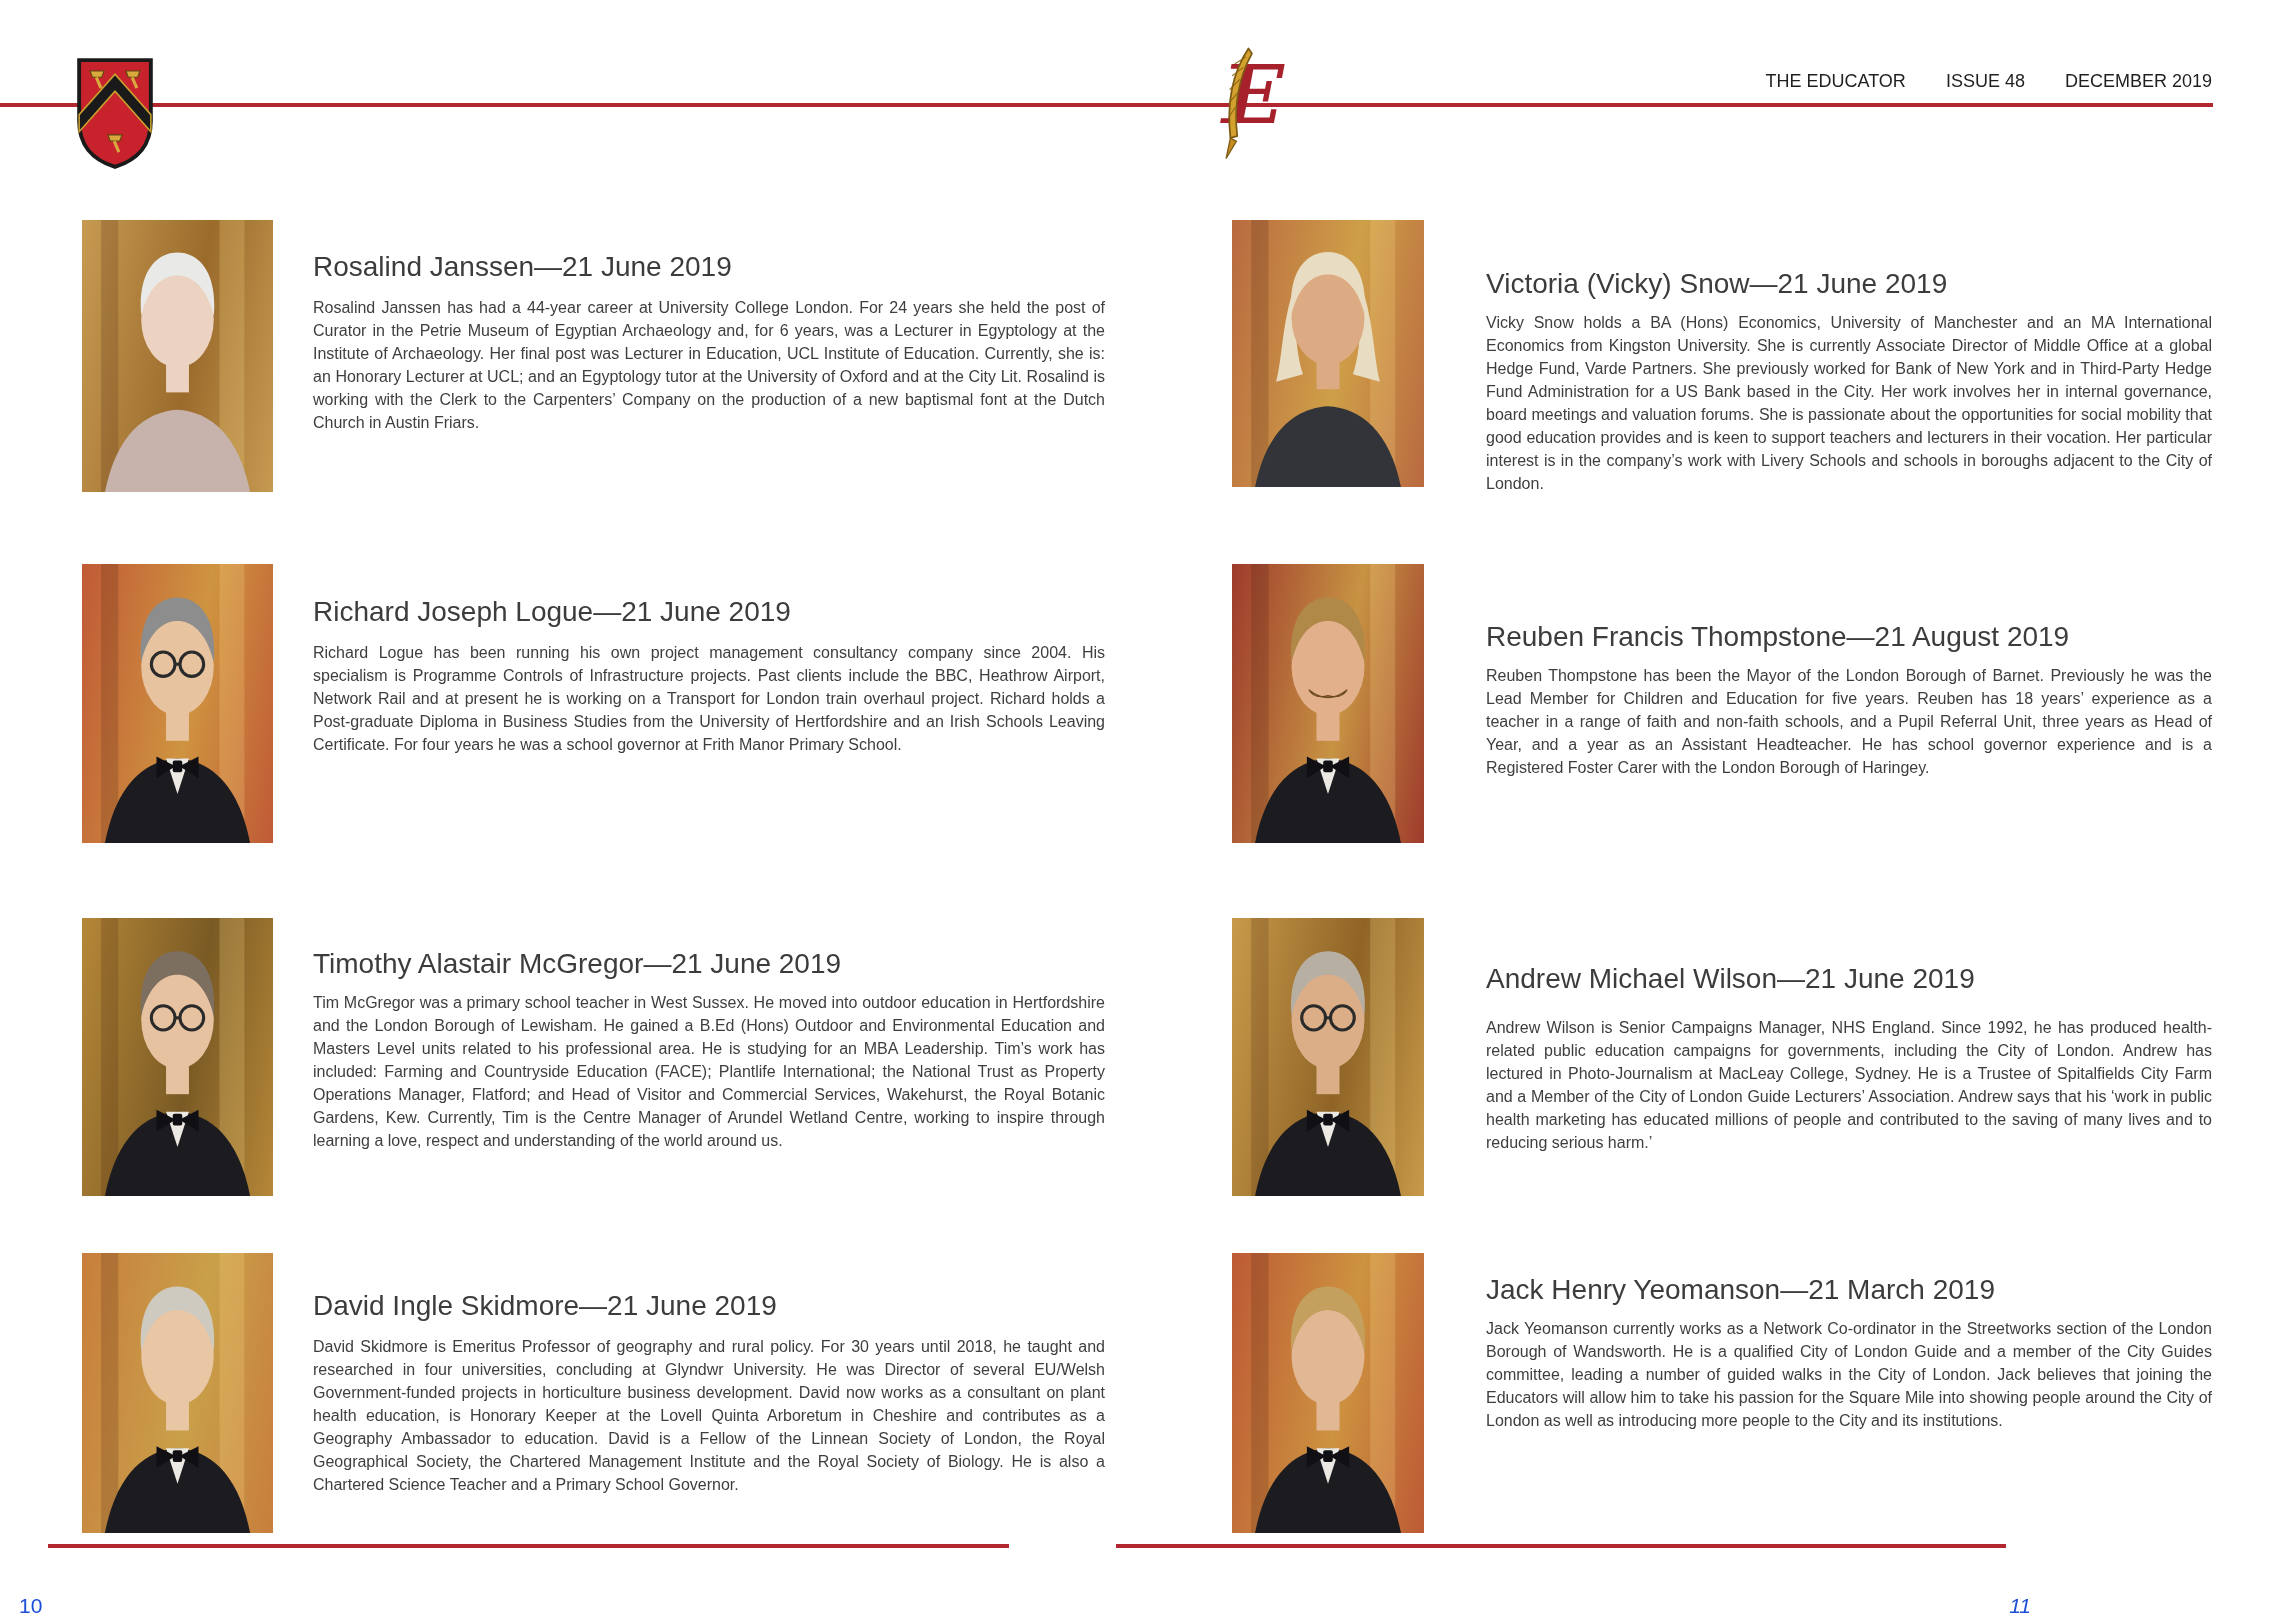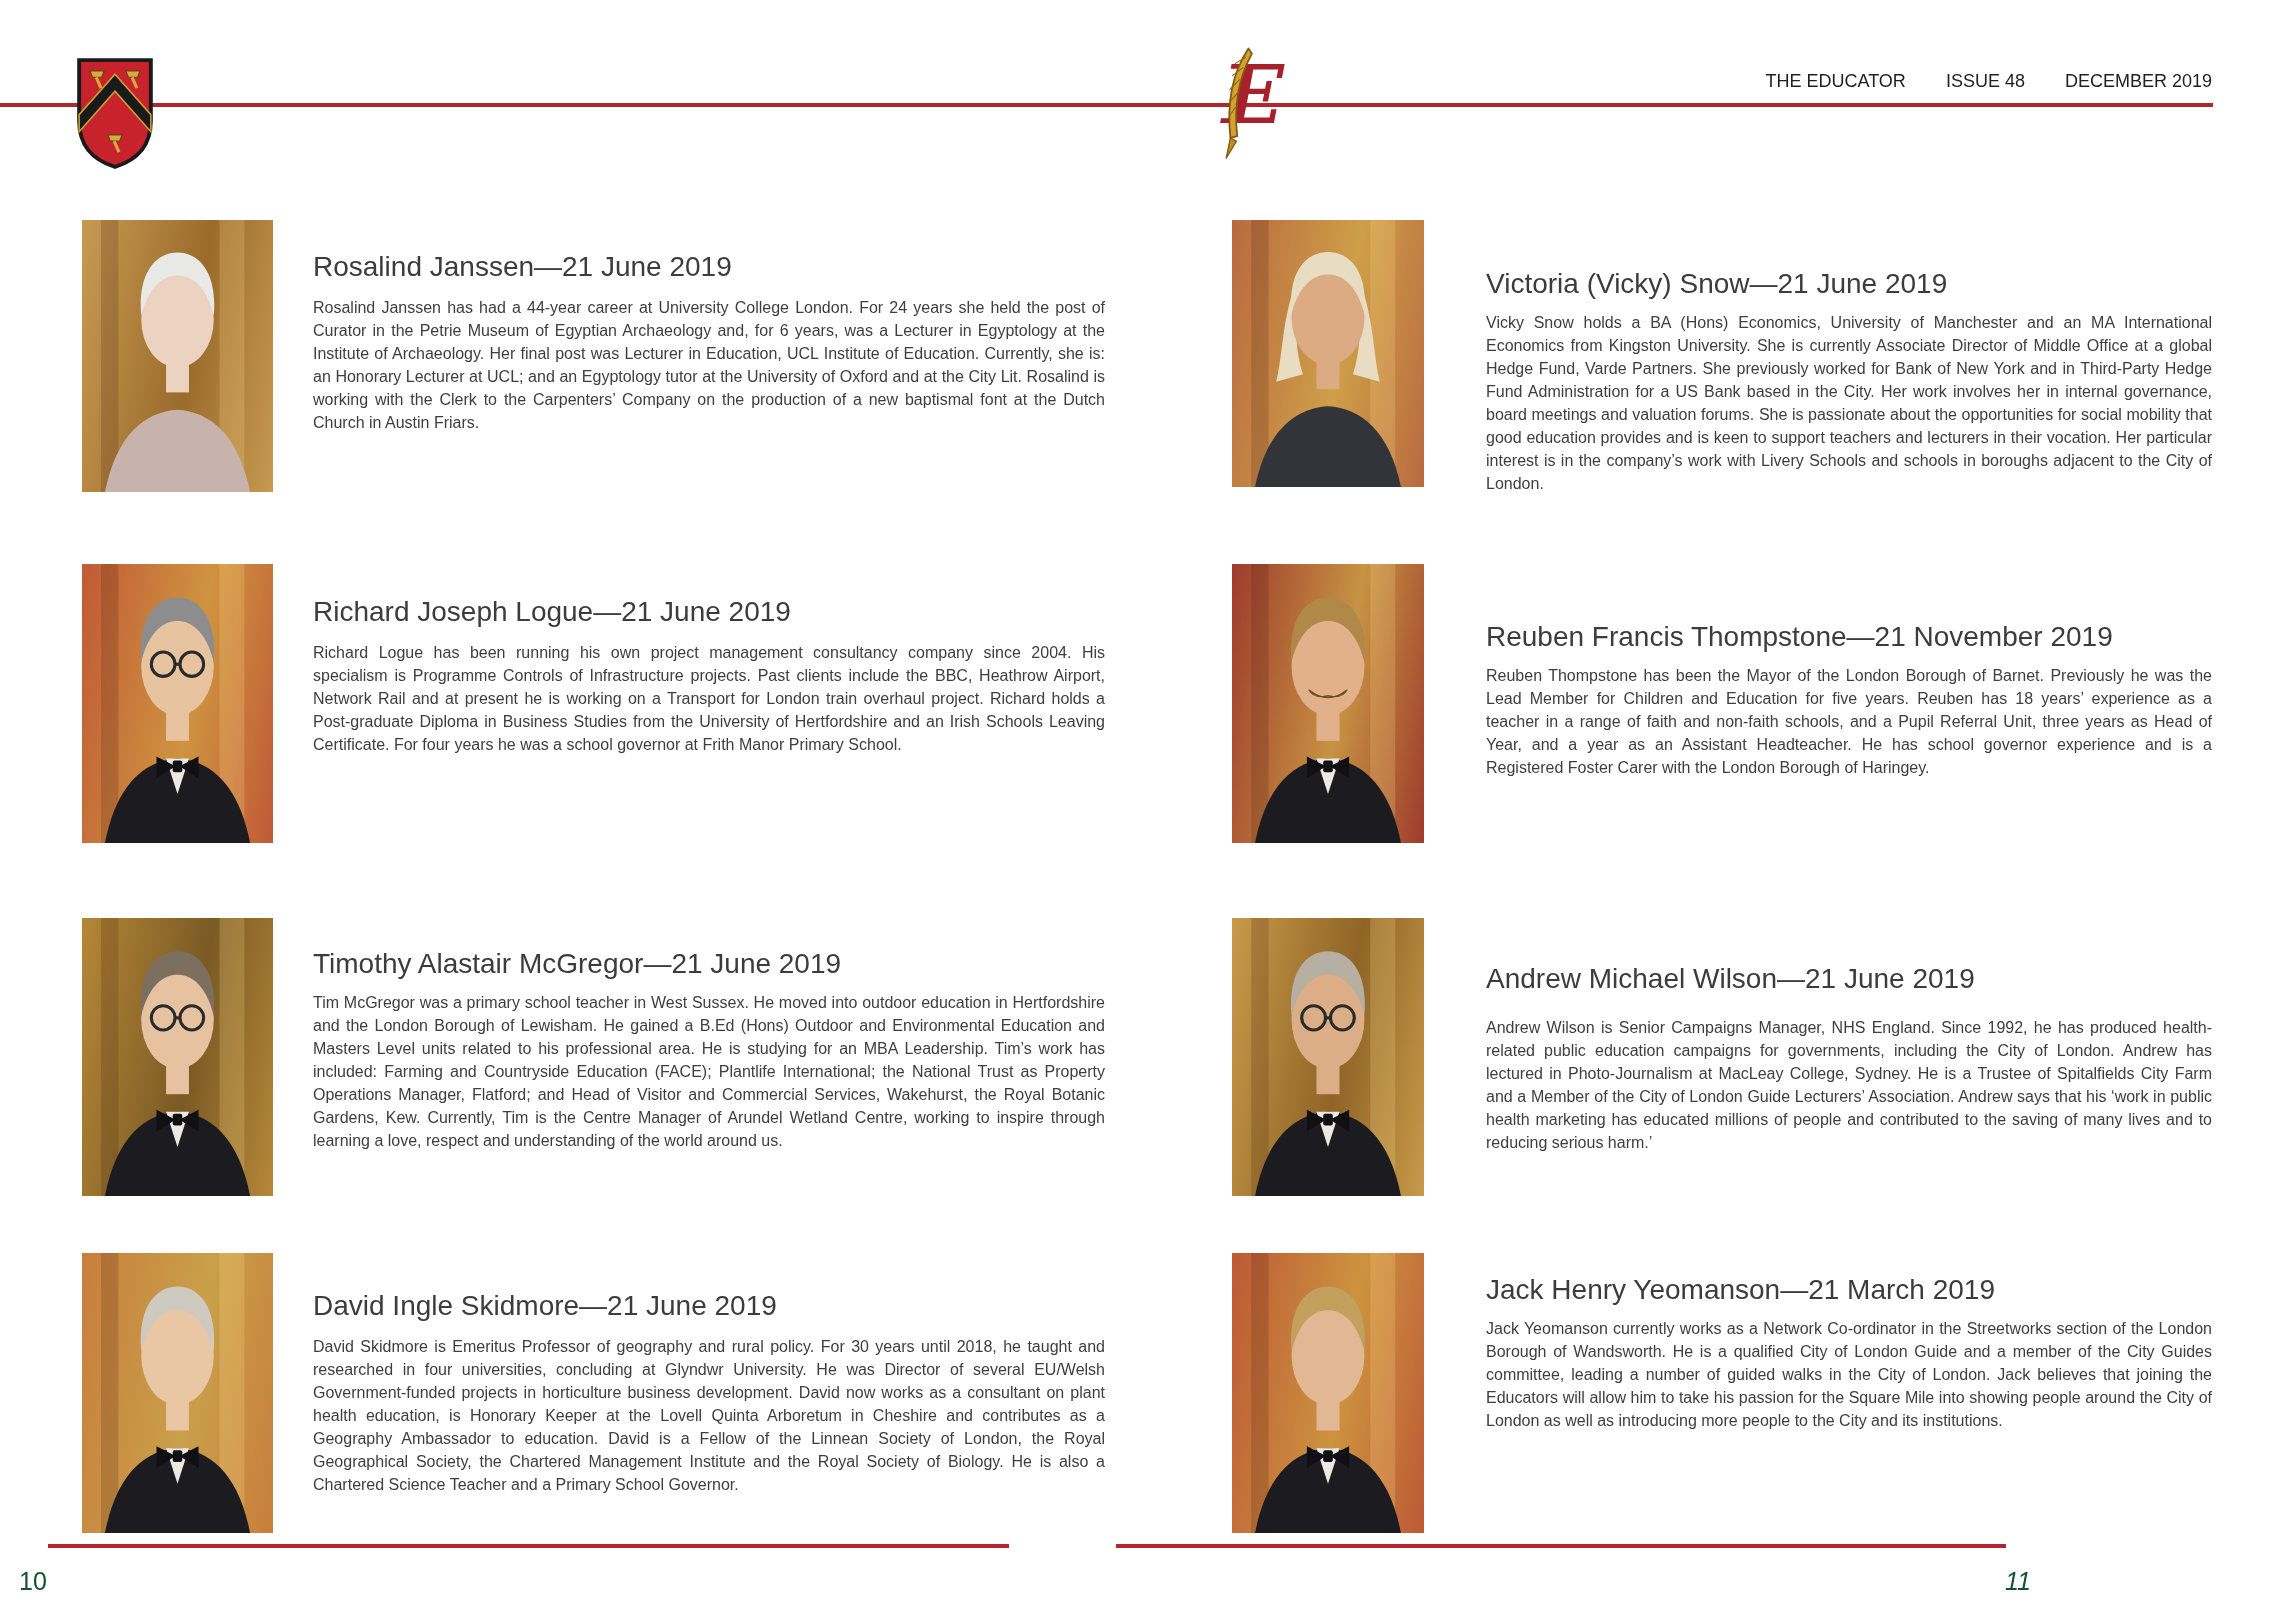--- a/index.html
+++ b/index.html
@@ -15,21 +15,21 @@
 
   .emblem-letter{position:absolute;left:1222px;top:54px;line-height:1;
                  font-family:"DejaVu Serif",serif;font-style:italic;font-weight:bold;
                  font-size:81px;color:#a6212b;}
   .quill{position:absolute;left:1217px;top:45px;width:44px;height:129px;}
 
   .header{position:absolute;top:71px;left:1542px;width:670px;text-align:right;
           font-size:18px;color:#1f1f1f;white-space:nowrap;}
   .header span{margin-left:35px;}
 
-  .pnum{position:absolute;font-size:25px;color:#14532d;}
+  .pnum{position:absolute;font-size:21px;color:#1d4ed8;margin-top:27px;}
   .pnum.l{left:19px;top:1567px;}
   .pnum.r{left:1992px;top:1567px;width:39px;text-align:right;font-style:italic;}
 
   .profile{position:absolute;}
   .photo{position:absolute;left:0;top:0;overflow:hidden;}
   .pname{position:absolute;margin:0;font-size:28px;font-weight:300;color:#3c3c3c;}
   .pbio{position:absolute;margin:0;font-size:16px;line-height:23px;color:#3e3e3e;
         text-align:justify;}
 
   .lp{left:82px;width:1023px;}
@@ -175,21 +175,21 @@
           <rect x="72" y="0" width="13" height="142" fill="rgba(255,225,140,0.22)"></rect>
           <path d="M12,142 C18,112 33,100 50,99 C67,100 82,112 88,142 Z" fill="#1b1b20"></path>
           <path d="M44,99 L50,117 L56,99 Z" fill="#ece9e2"></path>
           <path d="M44,72 h12 v18 h-12 z" fill="#e2b18b"></path>
           <ellipse cx="50" cy="52" rx="19" ry="25" fill="#e2b18b"></ellipse>
           <path d="M31,50 C29,27 39,17 50,17 C61,17 71,27 69,50 C65,34 57,29 50,29 C43,29 35,34 31,50 Z" fill="#b08948"></path>
           <path d="M40,64 Q50,72 60,64 Q57,69 50,67 Q43,69 40,64 Z" fill="#b08948" stroke="#6b4a22" stroke-width="0.6"></path>
           <path d="M49,103 l-10,-5 v11 Z M51,103 l10,-5 v11 Z" fill="#101014"></path>
           <rect x="47.5" y="100" width="5" height="6" rx="1" fill="#101014"></rect>
         </svg></div>
-    <h2 class="pname">Reuben Francis Thompstone—21 November 2019</h2>
+    <h2 class="pname">Reuben Francis Thompstone—21 August 2019</h2>
     <p class="pbio">Reuben Thompstone has been the Mayor of the London Borough of Barnet. Previously he was the Lead Member for Children and Education for five years. Reuben has 18 years’ experience as a teacher in a range of faith and non-faith schools, and a Pupil Referral Unit, three years as Head of Year, and a year as an Assistant Headteacher. He has school governor experience and is a Registered Foster Carer with the London Borough of Haringey.</p>
   </section>
 
   <section class="profile rp b6">
     <div class="photo" style="background: linear-gradient(100deg, rgb(200, 154, 74) 0%, rgb(143, 100, 38) 55%, rgb(200, 154, 74) 100%);"><svg viewBox="0 0 100 142" width="100%" height="100%" preserveAspectRatio="none">
           <rect x="10" y="0" width="9" height="142" fill="rgba(60,20,10,0.18)"></rect>
           <rect x="72" y="0" width="13" height="142" fill="rgba(255,225,140,0.22)"></rect>
           <path d="M12,142 C18,112 33,100 50,99 C67,100 82,112 88,142 Z" fill="#1b1b20"></path>
           <path d="M44,99 L50,117 L56,99 Z" fill="#ece9e2"></path>
           <path d="M44,72 h12 v18 h-12 z" fill="#dcae88"></path>

